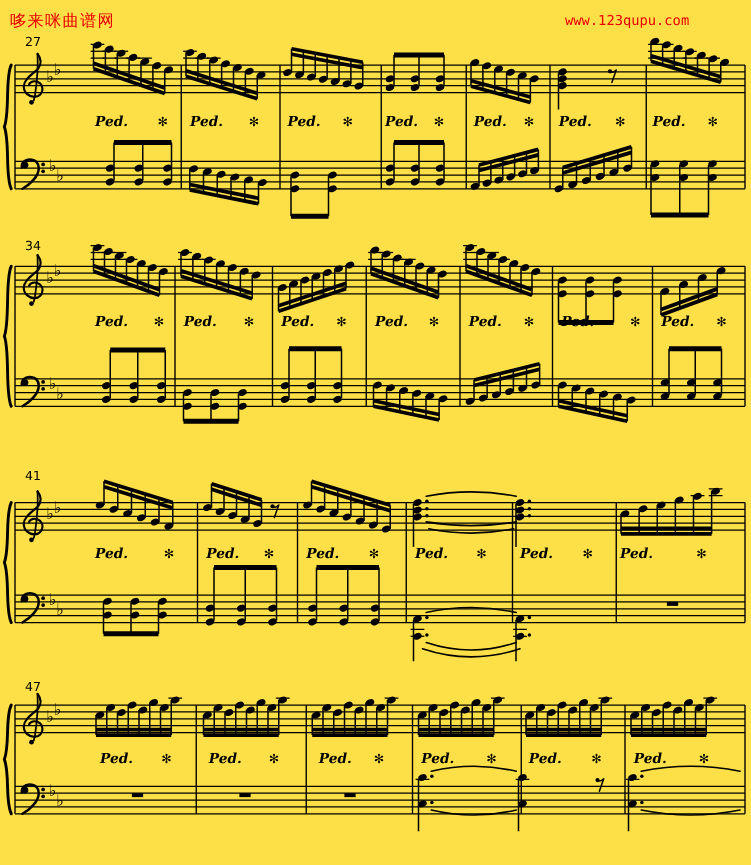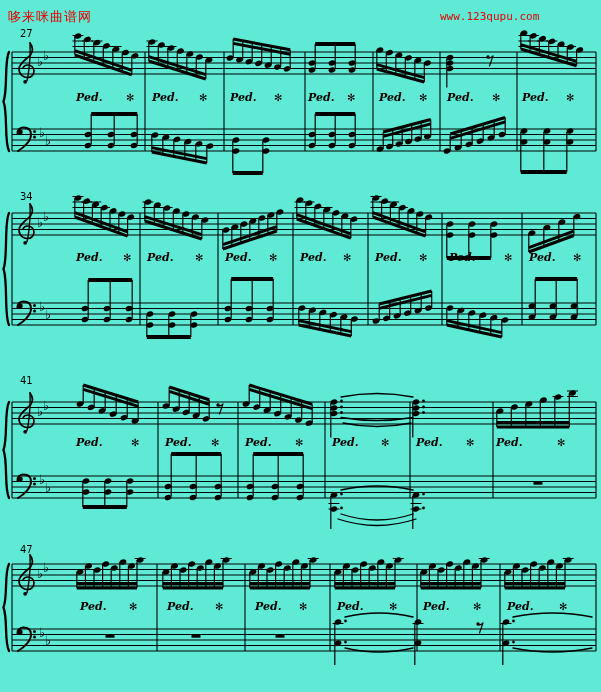--- a/index.html
+++ b/index.html
@@ -1,20 +1,20 @@
 <!DOCTYPE html>
 <html><head>
 <meta charset="utf-8">
 <style>
   html,body{margin:0;padding:0;background:#ffffff;}
-  .page{position:relative;width:601px;height:692px;background:#5eead4;overflow:hidden;
+  .page{position:relative;width:601px;height:692px;background:#fde047;overflow:hidden;
         font-family:"DejaVu Sans",sans-serif;}
   .site-name{position:absolute;left:8px;top:8px;font-size:13px;letter-spacing:1px;
              font-family:"DejaVu Sans",sans-serif;}
-  .site-url{position:absolute;left:440px;top:10px;font-size:11px;
+  .site-url{position:absolute;left:452px;top:10px;font-size:11px;
             font-family:"DejaVu Sans Mono","Liberation Mono",monospace;}
   svg{position:absolute;left:0;top:0;}
   text{user-select:none;}
 </style>
 </head>
 <body>
 
 <div class="page">
   <div class="site-name" style="color: rgb(230, 0, 0);">哆来咪曲谱网</div>
   <div class="site-url" style="color: rgb(230, 0, 0);">www.123qupu.com</div>

